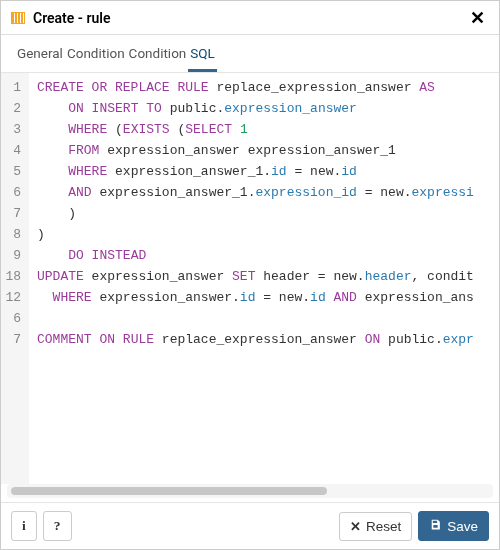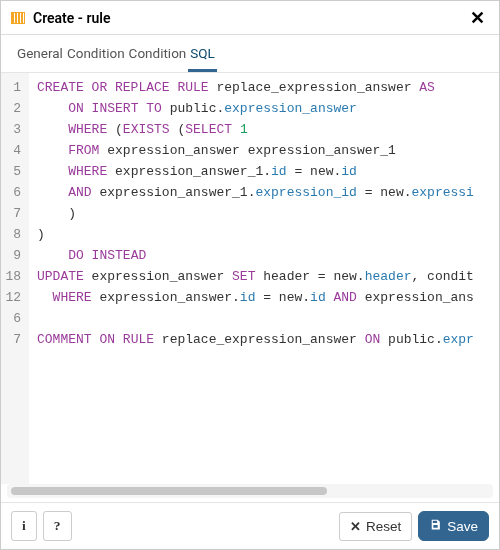--- a/index.html
+++ b/index.html
@@ -17,21 +17,21 @@
   .code { flex: 1; padding: 4px 8px; overflow: hidden; white-space: pre; color: #333; }
   .kw { color: #9a3a9a; } 
   .id { color: #2a7ab0; } 
   .num { color: #1a9c5a; } 
   .hscroll { height: 14px; background: #f5f5f5; position: relative; margin: 0 6px 4px; border-radius: 4px; }
   .hscroll .thumb { position: absolute; left: 4px; top: 3px; height: 8px; width: 65%; background: #c7c7c7; border-radius: 4px; }
   .footer { display: flex; align-items: center; padding: 8px 10px; border-top: 1px solid #e5e5e5; gap: 6px; }
   .footer .spacer { flex: 1; }
   .btn { display: inline-flex; align-items: center; gap: 5px; border: 1px solid #ccc; background: #fff; color: #333; padding: 6px 10px; font-size: 13.5px; border-radius: 3px; cursor: pointer; }
   .btn.icon-only { padding: 6px 10px; font-weight: bold; font-family: Georgia, serif; }
-  .btn.primary { background: #326690; color: #fff; border-color: #326690; border-radius: 6px; }
+  .btn.primary { background: #326690; color: #fff; border-color: #326690; }
   .btn svg { width: 13px; height: 13px; }
   .x-icon { font-weight: bold; font-size: 13px; }
 </style>
 </head>
 <body>
 
 <div class="dialog">
 
   <div class="titlebar">
     <span class="title-icon"></span>

